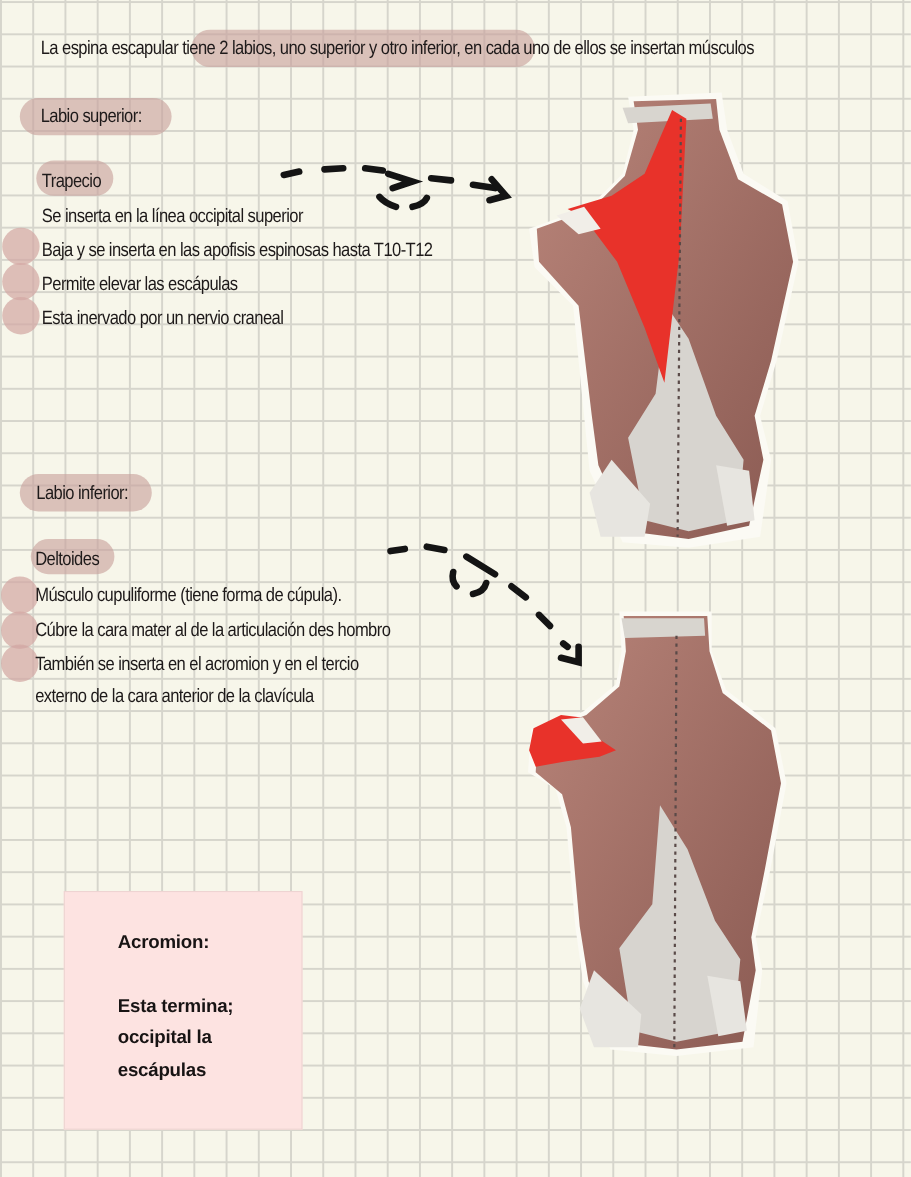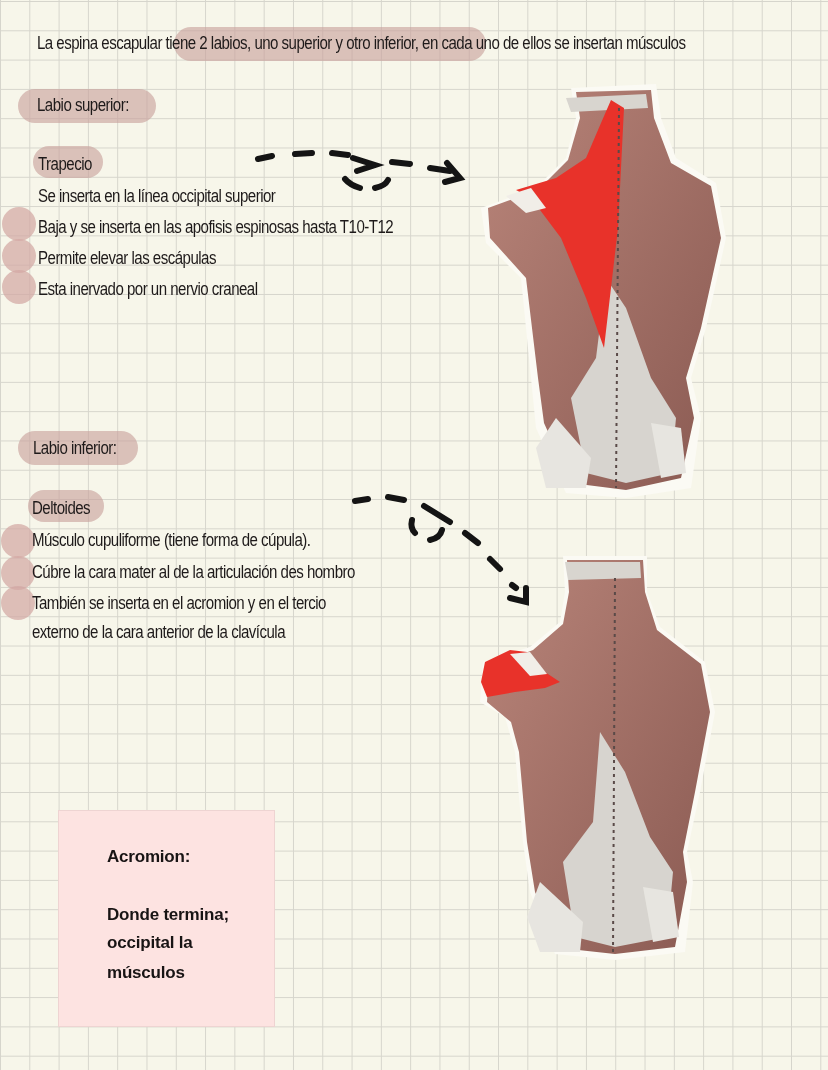--- a/index.html
+++ b/index.html
@@ -123,16 +123,16 @@
   <path d="M125 180 L150 220 L175 285 L198 320 L192 385 L140 395 L100 385 L88 310 L118 270 Z" fill="#d7d4cf"></path>
   <path d="M65 330 L52 365 L65 400 L105 400 L108 370 Z" fill="#e7e5e0"></path>
   <path d="M168 335 L198 340 L204 385 L178 390 Z" fill="#e7e5e0"></path>
   <path d="M10 110 L35 98 L52 100 L70 120 L85 130 L70 136 L40 140 L12 145 L6 130 Z" fill="#e8322a"></path>
   <path d="M35 102 L55 100 L72 122 L55 124 Z" fill="#f1eee8"></path>
   <line x1="140" y1="26" x2="138" y2="400" stroke="#5a4a48" stroke-width="2" stroke-dasharray="3 4"></line>
 </svg>
 
 <div class="note">
   <div class="n" style="top:36px;">Acromion:</div>
-  <div class="n" style="top:94px;">Donde termina;</div>
+  <div class="n" style="top:94px;">Esta termina;</div>
   <div class="n" style="top:122px;">occipital la</div>
-  <div class="n" style="top:152px;">músculos</div>
+  <div class="n" style="top:152px;">escápulas</div>
 </div>
 
 </body></html>

